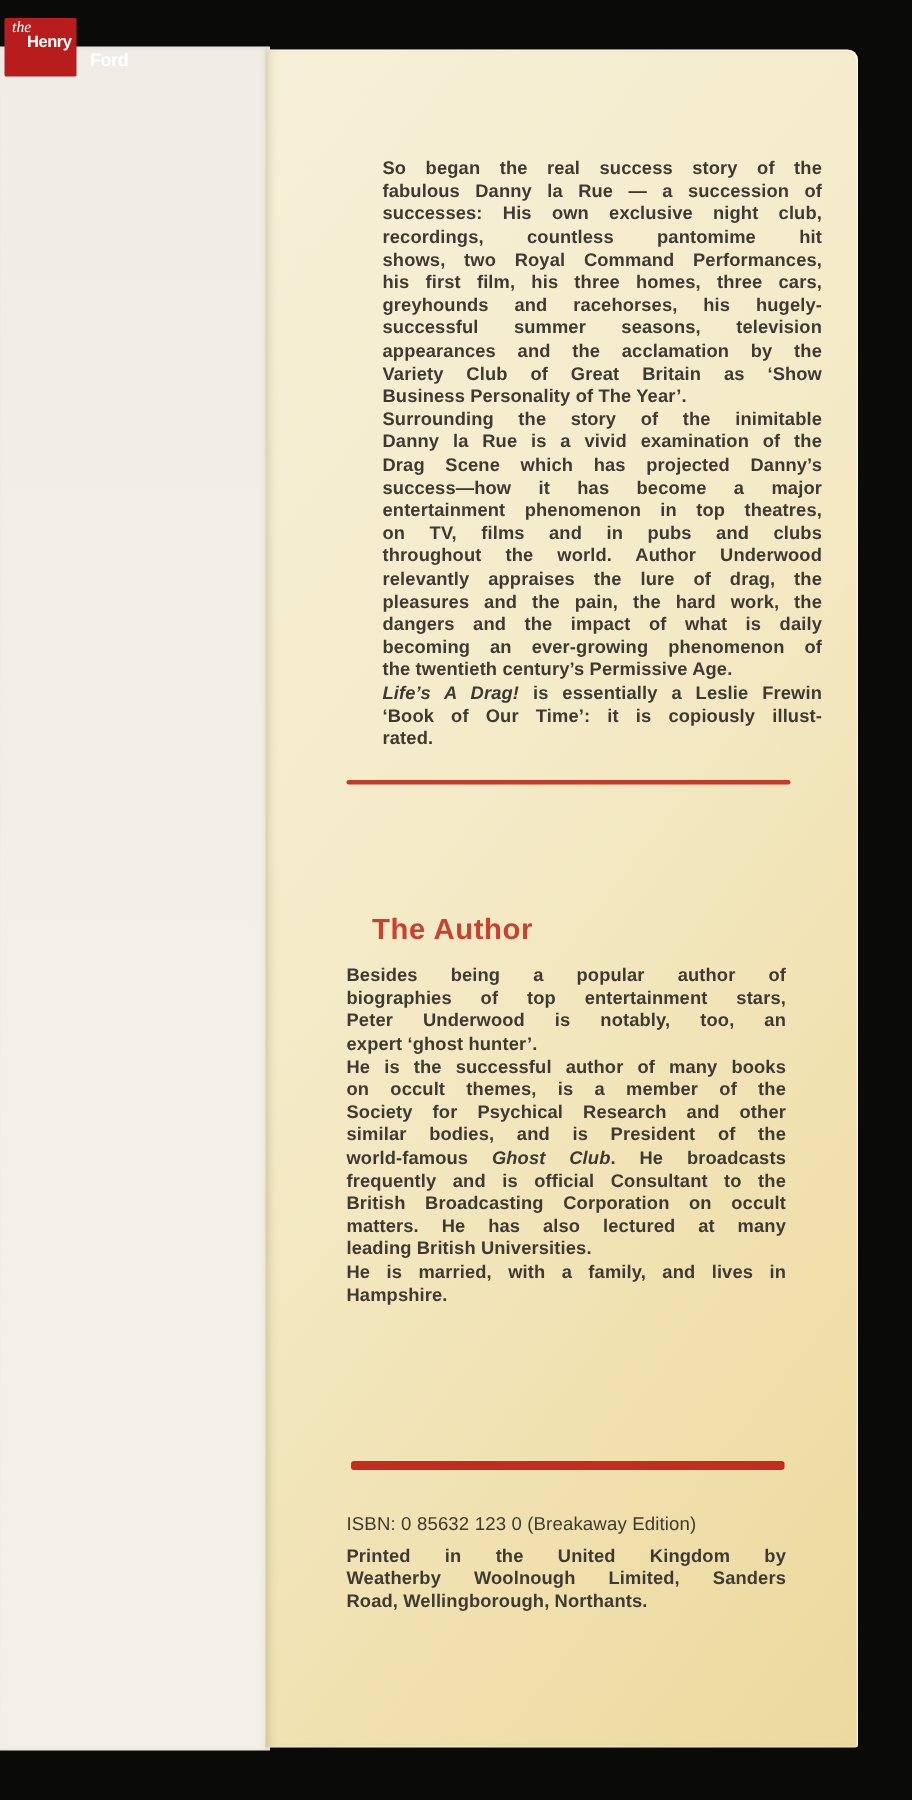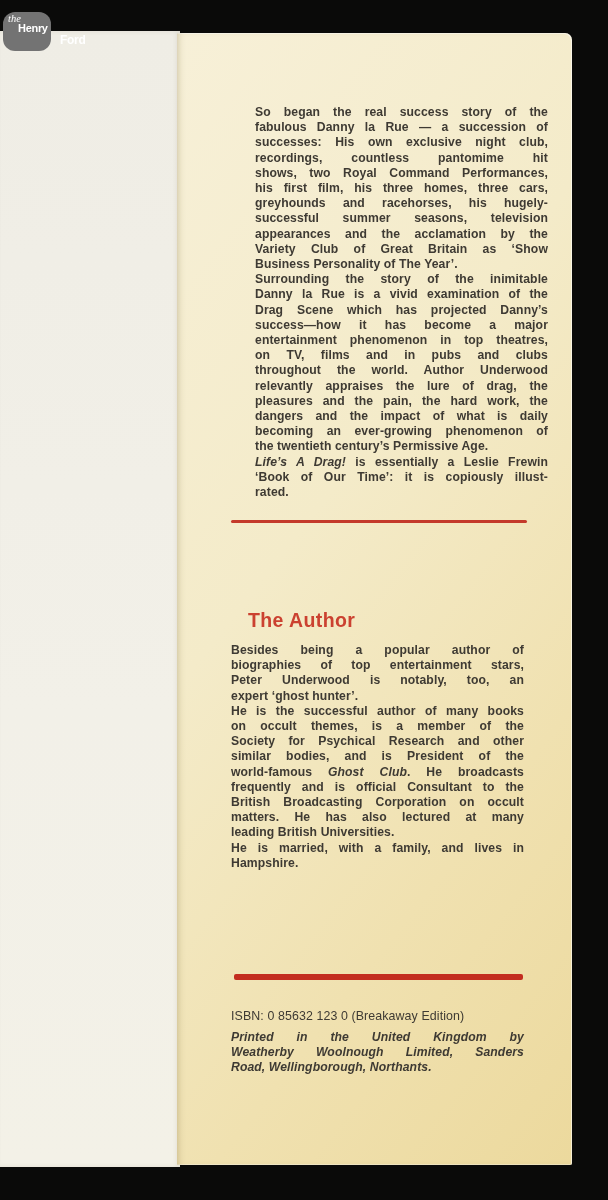--- a/index.html
+++ b/index.html
@@ -26,36 +26,36 @@
   .jtext{
     position:absolute;color:#3e3a33;
     font-size:12.2px;line-height:15.2px;font-weight:bold;
     letter-spacing:.1px;
   }
   .jline{text-align:justify;text-align-last:justify;}
   .jline.plast{text-align-last:left;}
   .it{font-style:italic;}
   .blurb{left:54px;top:72px;width:293px;margin-left:24px;}
   .authorblk{left:54px;top:610px;width:293px;}
-  .printedblk{left:54px;top:997px;width:293px;font-style:italic;}
+  .printedblk{left:54px;top:997px;width:293px;}
   .rule{position:absolute;border-radius:2px;}
   .rule1{left:54px;top:487px;width:296px;height:3px;background:#c43a2b;}
   .rule2{left:57px;top:941px;width:289px;height:6px;background:#c32d1f;}
   .author-heading{
     position:absolute;left:55px;top:560px;margin:16px;
     font-size:19.5px;font-weight:bold;letter-spacing:.4px;color:#cb4130;
   }
   .isbn{
     position:absolute;left:54px;top:976px;width:293px;
     color:#3e3a33;font-size:12.4px;font-weight:normal;letter-spacing:.1px;
   }
   
   .logo{
     position:absolute;left:3px;top:12px;width:48px;height:39px;
-    background:#737373;color:#fff;border-radius:12px;
+    background:#b91c1c;color:#fff;border-radius:1px;
   }
   .lg-the{
     position:absolute;left:5px;top:1px;
     font-family:"Liberation Serif",serif;font-size:10.5px;font-style:italic;
   }
   .lg-henry{position:absolute;left:15px;top:10px;font-size:11px;font-weight:bold;letter-spacing:-.3px;}
   .lg-ford{position:absolute;left:9px;top:21px;font-size:12px;font-weight:bold;letter-spacing:-.3px;padding-left:48px;}
 </style>
 </head>
 <body>

